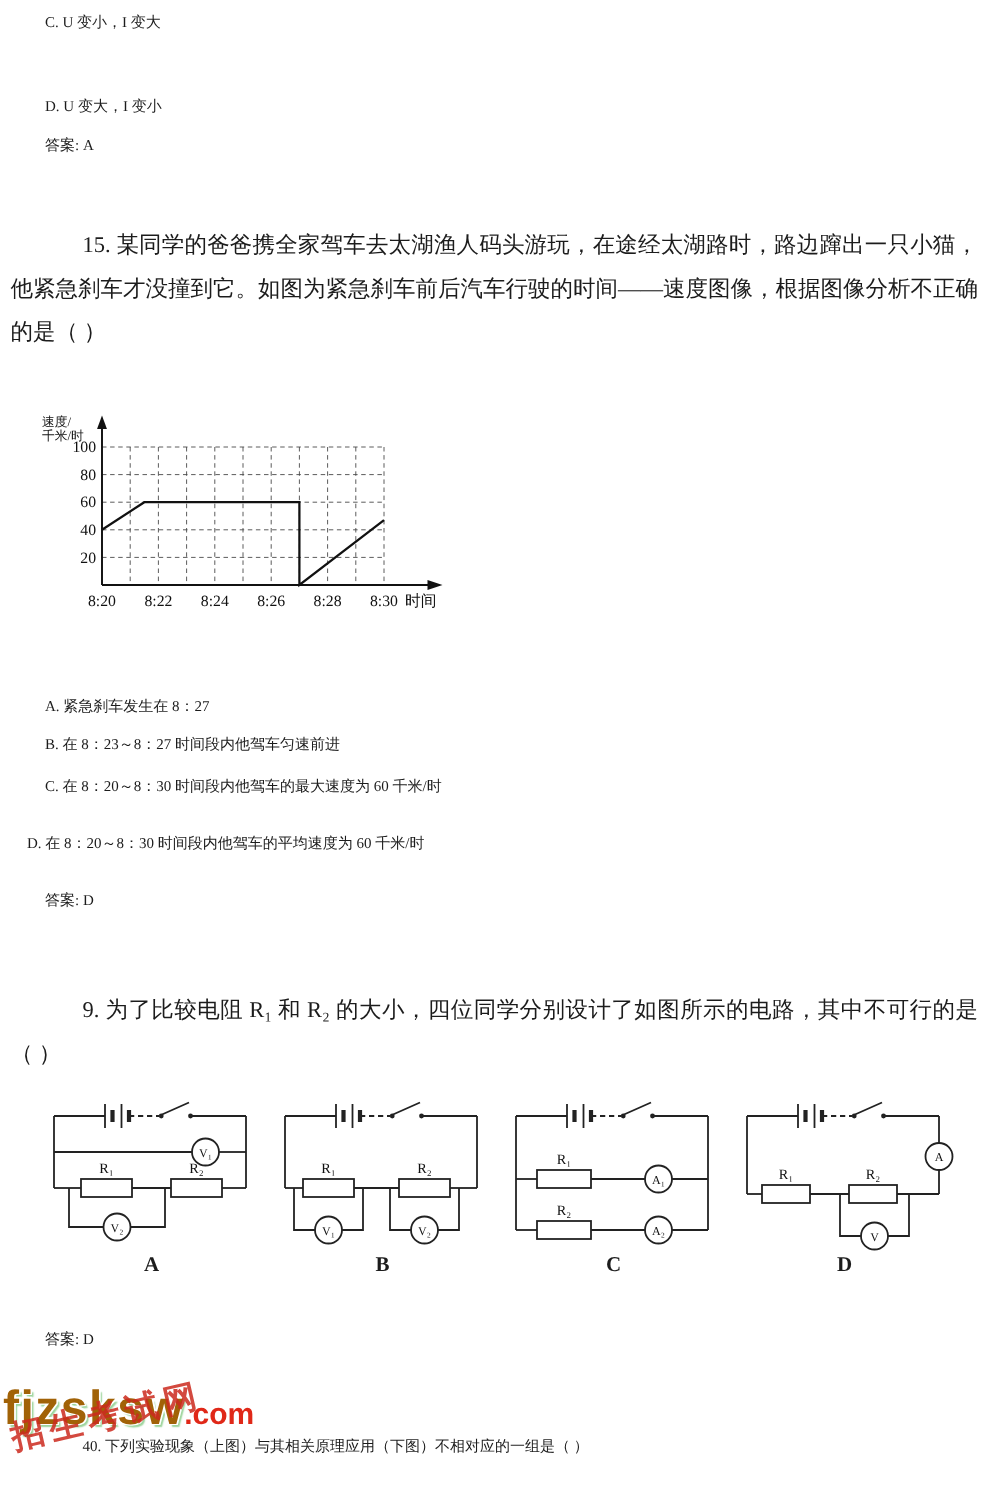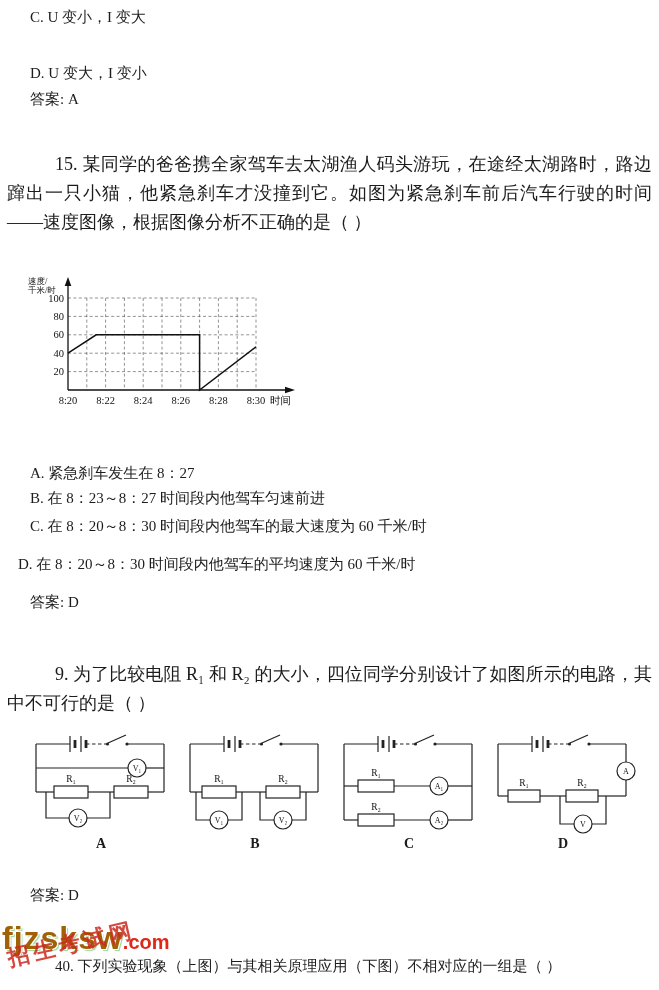--- a/index.html
+++ b/index.html
@@ -1,22 +1,22 @@
 <!DOCTYPE html>
 <html><head>
 <meta charset="utf-8">
 <style>
   html,body{margin:0;padding:0;}
   body{
     width:659px;height:990px;position:relative;overflow:hidden;
     background:#ffffff;color:#1c1c1c;
     font-family:"Liberation Serif","DejaVu Serif",serif;
   }
-  .tline{position:absolute;font-size:15px;white-space:nowrap;}
-  .para{position:absolute;left:7px;width:645px;font-size:18px;line-height:29px;text-indent:48px;text-align:justify;}
+  .tline{position:absolute;font-size:10px;white-space:nowrap;}
+  .para{position:absolute;left:7px;width:645px;font-size:15px;line-height:29px;text-indent:48px;text-align:justify;}
   .chart-wrap{position:absolute;left:26px;top:272px;}
   svg text{font-family:"Liberation Serif","DejaVu Serif",serif;}
   .grid{stroke:#4a4a4a;stroke-width:0.6;stroke-dasharray:3 2.4;fill:none;}
   .axis{stroke:#111;stroke-width:1.3;fill:none;}
   .arrow{fill:#111;}
   .tick{font-size:10.5px;fill:#111;}
   .ylab{font-size:8.5px;fill:#111;}
   .curve{fill:none;stroke:#111;stroke-width:1.5;}
   .circuits-row{position:absolute;left:26px;top:730px;display:flex;gap:4px;}
   .panel{width:150px;}

